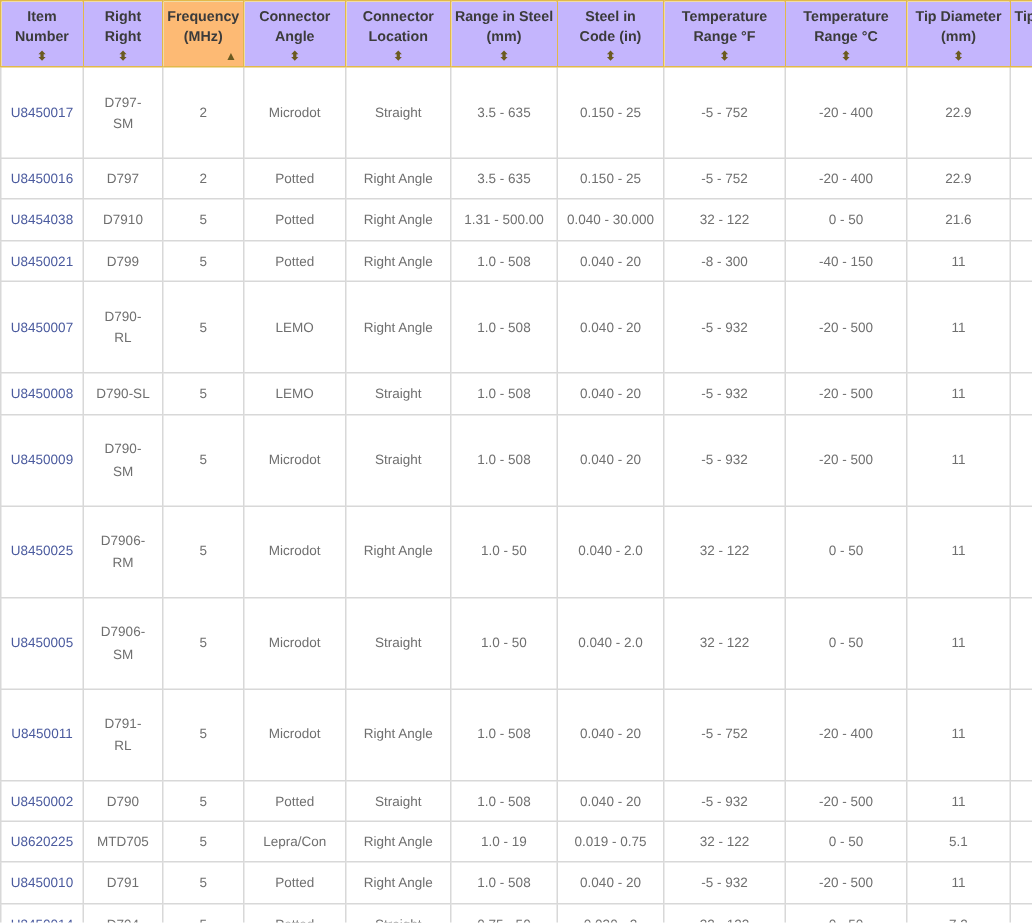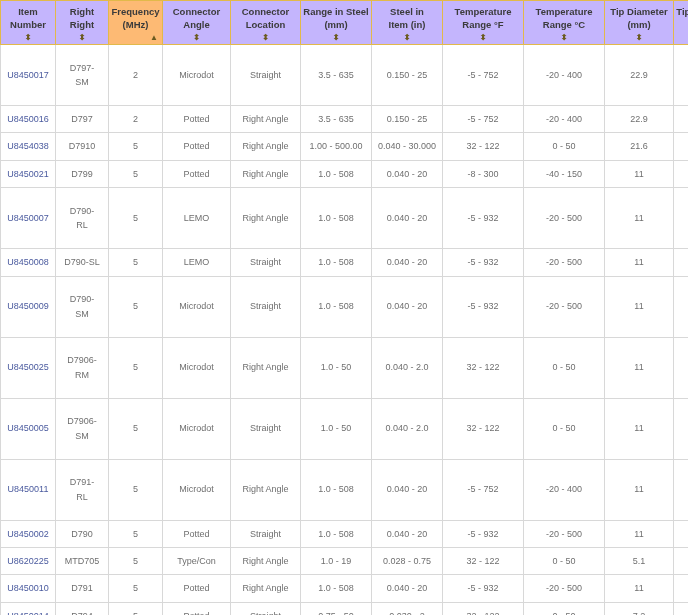--- a/index.html
+++ b/index.html
@@ -128,21 +128,21 @@
           <span class="hdr-label">Location</span>
           <span class="sort-ind">⬍</span>
         </th>
         <th>
           <span class="hdr-label">Range in Steel</span>
           <span class="hdr-label">(mm)</span>
           <span class="sort-ind">⬍</span>
         </th>
         <th>
           <span class="hdr-label">Steel in</span>
-          <span class="hdr-label">Item (in)</span>
+          <span class="hdr-label">Code (in)</span>
           <span class="sort-ind">⬍</span>
         </th>
         <th>
           <span class="hdr-label">Temperature</span>
           <span class="hdr-label">Range °F</span>
           <span class="sort-ind">⬍</span>
         </th>
         <th>
           <span class="hdr-label">Temperature</span>
           <span class="hdr-label">Range °C</span>
@@ -189,21 +189,21 @@
         <td>-20 - 400</td>
         <td>22.9</td>
         <td>0.9</td>
       </tr>
       <tr>
         <td class="item">U8454038</td>
         <td>D7910</td>
         <td>5</td>
         <td>Potted</td>
         <td>Right Angle</td>
-        <td>1.00 - 500.00</td>
+        <td>1.31 - 500.00</td>
         <td>0.040 - 30.000</td>
         <td>32 - 122</td>
         <td>0 - 50</td>
         <td>21.6</td>
         <td>0.5</td>
       </tr>
       <tr>
         <td class="item">U8450021</td>
         <td>D799</td>
         <td>5</td>
@@ -319,24 +319,24 @@
         <td>0.040 - 20</td>
         <td>-5 - 932</td>
         <td>-20 - 500</td>
         <td>11</td>
         <td>0.434</td>
       </tr>
       <tr>
         <td class="item">U8620225</td>
         <td>MTD705</td>
         <td>5</td>
-        <td>Type/Con</td>
+        <td>Lepra/Con</td>
         <td>Right Angle</td>
         <td>1.0 - 19</td>
-        <td>0.028 - 0.75</td>
+        <td>0.019 - 0.75</td>
         <td>32 - 122</td>
         <td>0 - 50</td>
         <td>5.1</td>
         <td>0.2</td>
       </tr>
       <tr>
         <td class="item">U8450010</td>
         <td>D791</td>
         <td>5</td>
         <td>Potted</td>

